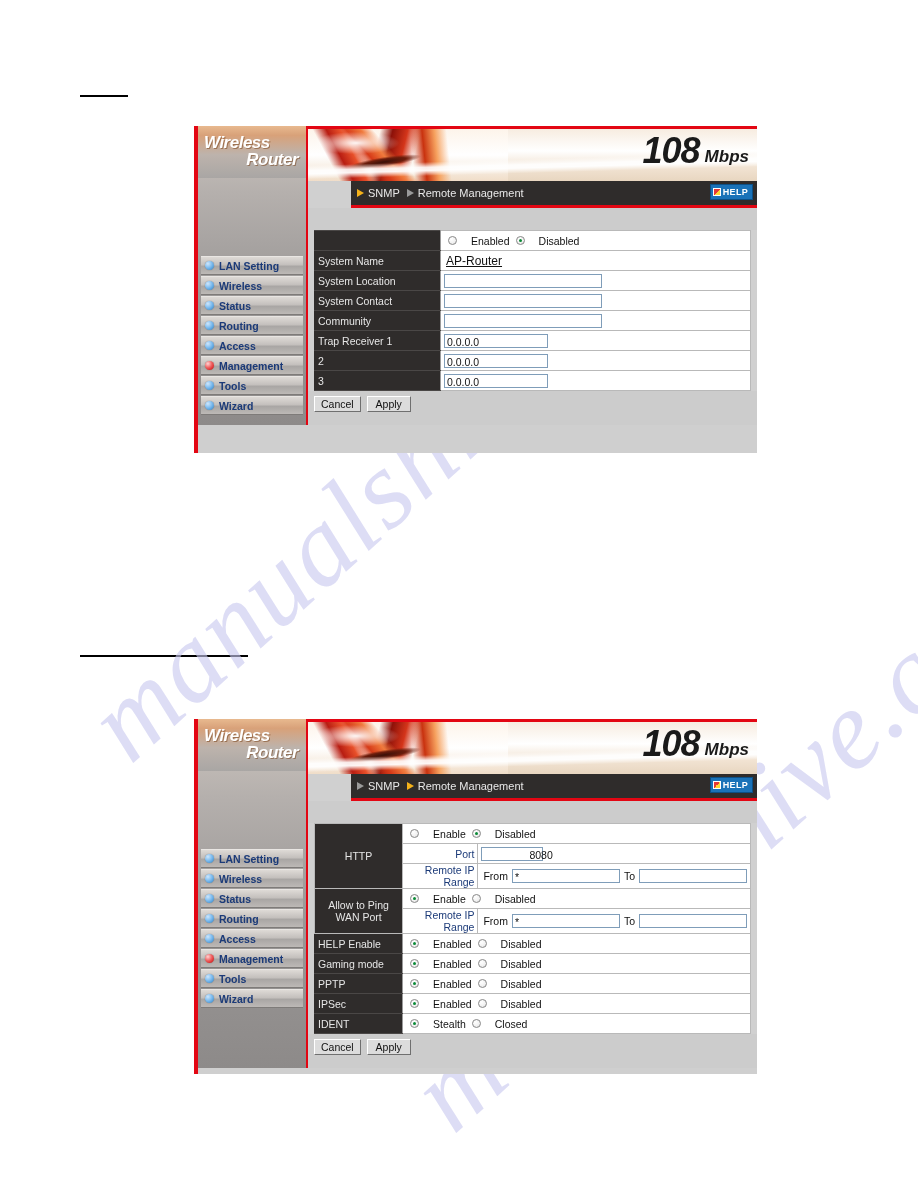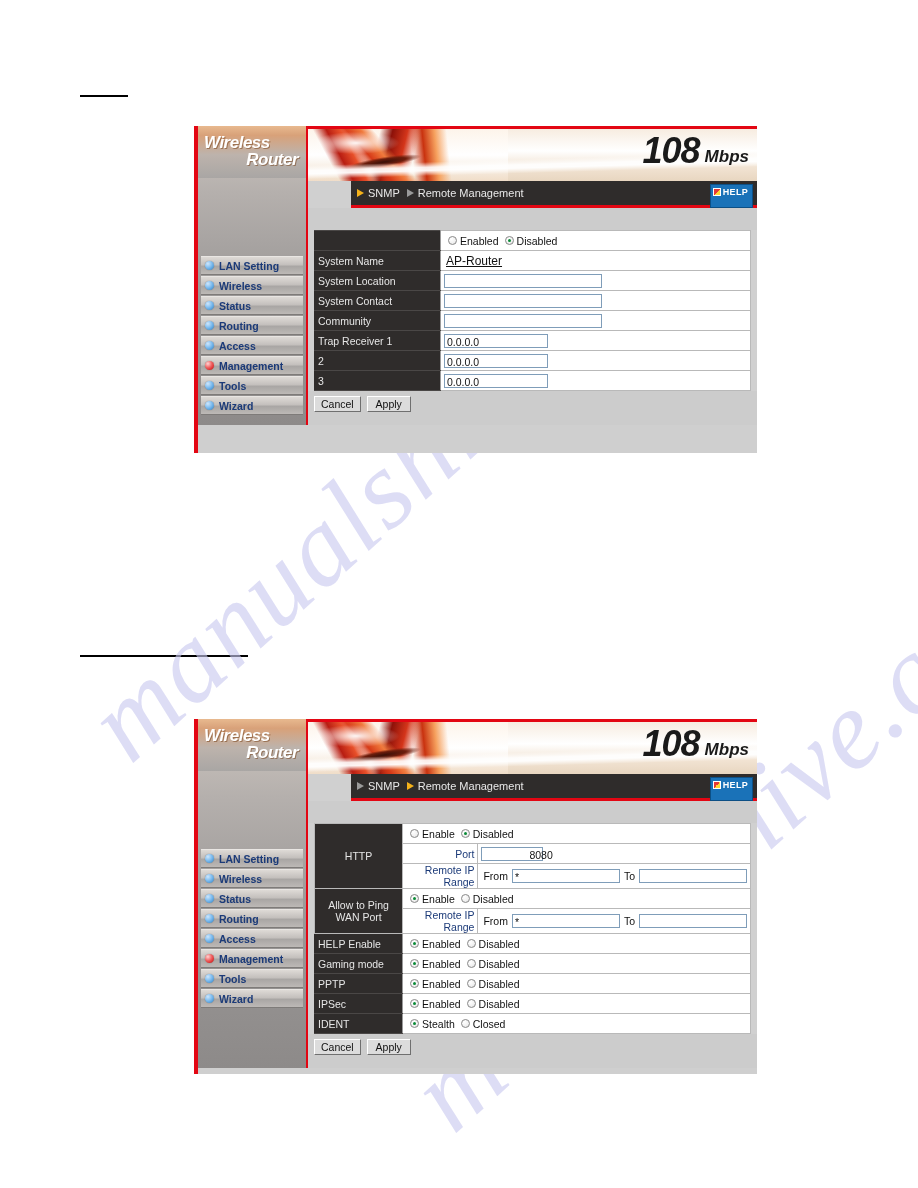--- a/index.html
+++ b/index.html
@@ -155,21 +155,21 @@
   }
   .tri{
     width:0;height:0;
     border-top:4px solid transparent;
     border-bottom:4px solid transparent;
     border-left:7px solid #9a9a9a;
   }
   .tri.hl{border-left-color:#f5b21a;}
   .help-btn{
     position:absolute;right:4px;top:3px;
-    height:14px;padding:0 4px 8px 2px;
+    height:14px;padding:0 4px 0 2px;
     background:#1a72b8;border:1px solid #0c4f85;
     display:flex;align-items:center;gap:2px;
   }
   .help-ico{
     width:8px;height:8px;
     background:
       linear-gradient(to bottom right,#e53935 0 50%, #fdd835 50% 100%);
     border:1px solid #ffffff;
     box-sizing:border-box;
   }
@@ -197,21 +197,21 @@
     border-color:#4a4746 #9a9a9a #4a4746 #2f2c2b;
   }
   td.lblmid{
     background:#2f2c2b;color:#e6e6e6;
     text-align:center;width:118px;
   }
   td.val{background:#ffffff;color:#111;}
   td.sub{background:#ffffff;color:#1b3a78;text-align:right;width:96px;}
 
   .radio-pair{display:flex;align-items:center;gap:6px;padding-left:4px;}
-  .rwrap{display:flex;align-items:center;gap:3px;}
+  .rwrap{display:flex;align-items:center;gap:14px;}
   .radio{
     width:9px;height:9px;border-radius:50%;
     border:1px solid #8a8a8a;
     background:radial-gradient(circle at 35% 30%,#ffffff 0%,#f0f0f0 60%,#d8d8d8 100%);
     box-sizing:border-box;position:relative;flex:0 0 9px;
   }
   .radio.on:after{
     content:"";position:absolute;left:2px;top:2px;
     width:3px;height:3px;border-radius:50%;background:#0a8a36;
   }

